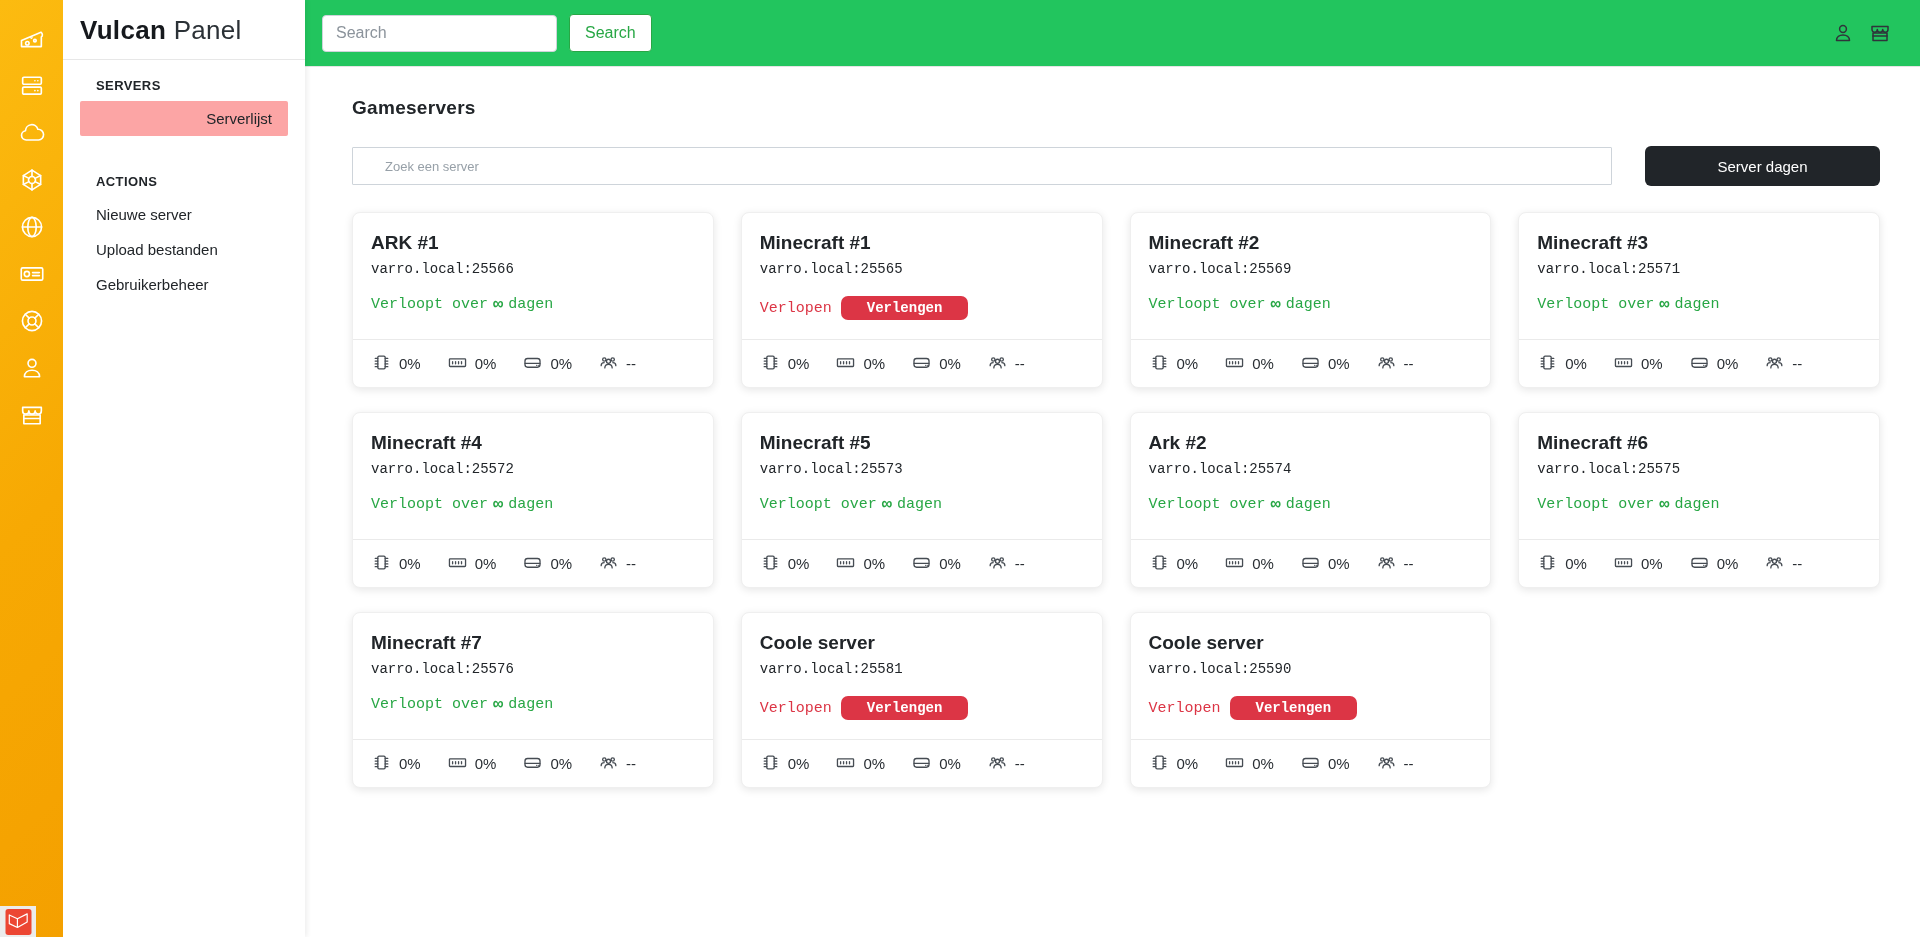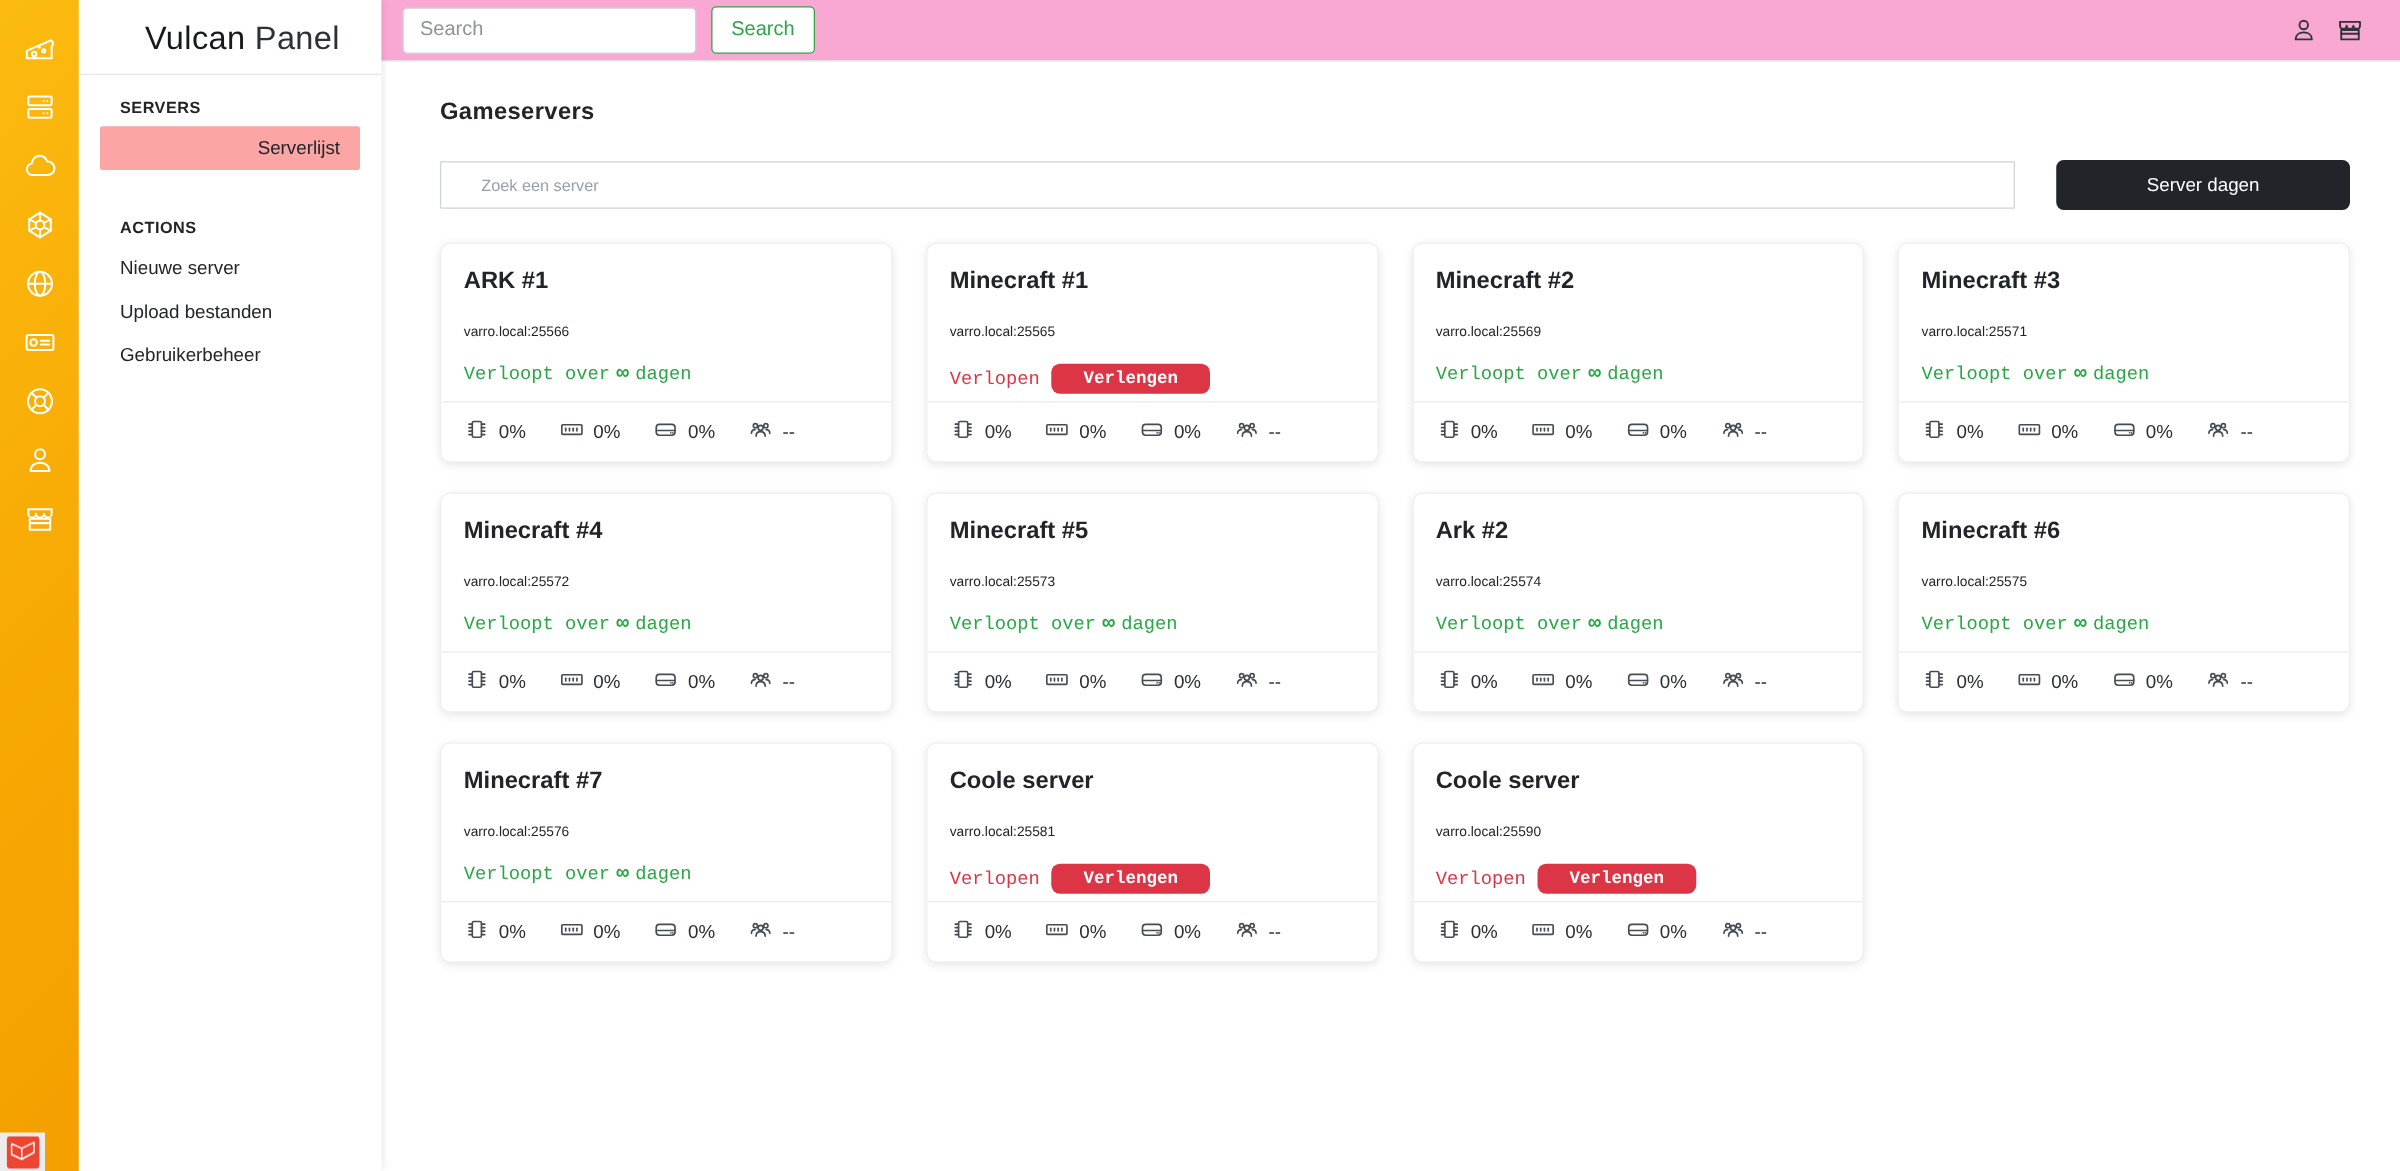--- a/index.html
+++ b/index.html
@@ -15,32 +15,32 @@
   .iconbar svg { width:28px; height:28px; stroke:#fff; fill:none;
                  stroke-width:1.4; stroke-linecap:round; stroke-linejoin:round; }
   .laravel-chip { position:fixed; left:0; bottom:0; width:36px; height:31px; z-index:6;
                   background:#ececec; display:flex; align-items:center; justify-content:center; }
   .laravel-chip svg { width:27px; height:26px; }
 
   
   .sidebar { position:fixed; left:63px; top:0; bottom:0; width:242px; background:#fff;
              box-shadow:2px 0 5px rgba(0,0,0,.07); z-index:4; }
   .brand { padding:15px 17px 13px; font-size:26px; letter-spacing:.3px; color:#16191d; white-space:nowrap; }
-  .brand .b { font-weight:400;margin-left:36px; }
+  .brand .b { font-weight:700; }
   .brand .l { font-weight:300; color:#2b3136; }
   .sidebar-divider { border-bottom:1px solid #e7e7e7; margin:0 0 10px 0; }
   .section-label { font-size:13px; font-weight:700; letter-spacing:.4px; color:#212529;
                    margin:18px 17px 8px; padding-left:16px; }
   .section-label.second { margin-top:38px; }
   .nav-item { margin:0 17px; padding:9px 16px; font-size:15px; color:#212529;
               cursor:pointer; border-radius:2px; }
   .nav-item.active { background:#fca5a5;text-align:right; }
 
   
-  .topbar { margin-left:305px; height:49px; background:#f9a8d4; border-bottom:1px solid #e4e4e4;
+  .topbar { margin-left:305px; height:67px; background:#22c55e; border-bottom:1px solid #e4e4e4;
             display:flex; align-items:center; padding:0 28px 0 17px; }
   .search-input { width:235px; height:37px; border:1px solid #ced4da; border-radius:4px;
                   padding:0 13px; font-size:16px; color:#495057; outline:none;
                   font-family:"Liberation Sans",sans-serif; }
   .search-input::placeholder { color:#8b939b; }
   .search-btn { margin-left:12px; height:38px; padding:0 15px; background:#fff;
                 border:1px solid #28a745; color:#28a745; border-radius:4px;
                 font-size:16px; cursor:pointer; font-family:"Liberation Sans",sans-serif; }
   .topbar-spacer { flex:1; }
   .topbar-icons { display:flex; align-items:center; gap:13px; }
@@ -60,21 +60,21 @@
                 border-radius:6px; font-size:15px; cursor:pointer;
                 font-family:"Liberation Sans",sans-serif; }
 
   .grid { margin-top:26px; display:grid; grid-template-columns:repeat(4,1fr);
           gap:24px 27px; padding-bottom:30px; }
   .card { background:#fff; border:1px solid #efefef; border-radius:8px; height:176px;
           box-shadow:0 2px 8px rgba(0,0,0,.10); display:flex; flex-direction:column;
           overflow:hidden; cursor:pointer; }
   .card-body { flex:1; padding:19px 18px 0; }
   .server-name { font-size:19px; font-weight:700; color:#212529; }
-  .server-addr { font-size:11px; margin-top:24px; color:#212529; }
+  .server-addr { font-size:14px; margin-top:7px; color:#212529;font-family:Liberation Mono, monospace; }
   .server-status { margin-top:19px; font-size:15px; display:flex; align-items:center;font-family:Liberation Mono, monospace; }
   .status-ok { color:#28a745; display:flex; align-items:center; }
   .status-ok .inf { font-weight:700; font-size:17px; line-height:1; margin:0 5px; }
   .status-expired-text { color:#dc3545; }
   .renew-badge { margin-left:9px; background:#dc3545; color:#fff; font-weight:700;
                  font-size:14px; padding:4px 26px; border-radius:7px; cursor:pointer; }
   .card-footer { border-top:1px solid #eaeaea; padding:0 18px; height:48px;
                  display:flex; align-items:center; gap:26px; }
   .stat { display:flex; align-items:center; gap:7px; font-size:15px; color:#2a2f34; }
   .stat svg { width:21px; height:21px; stroke:#464c53; fill:none;

